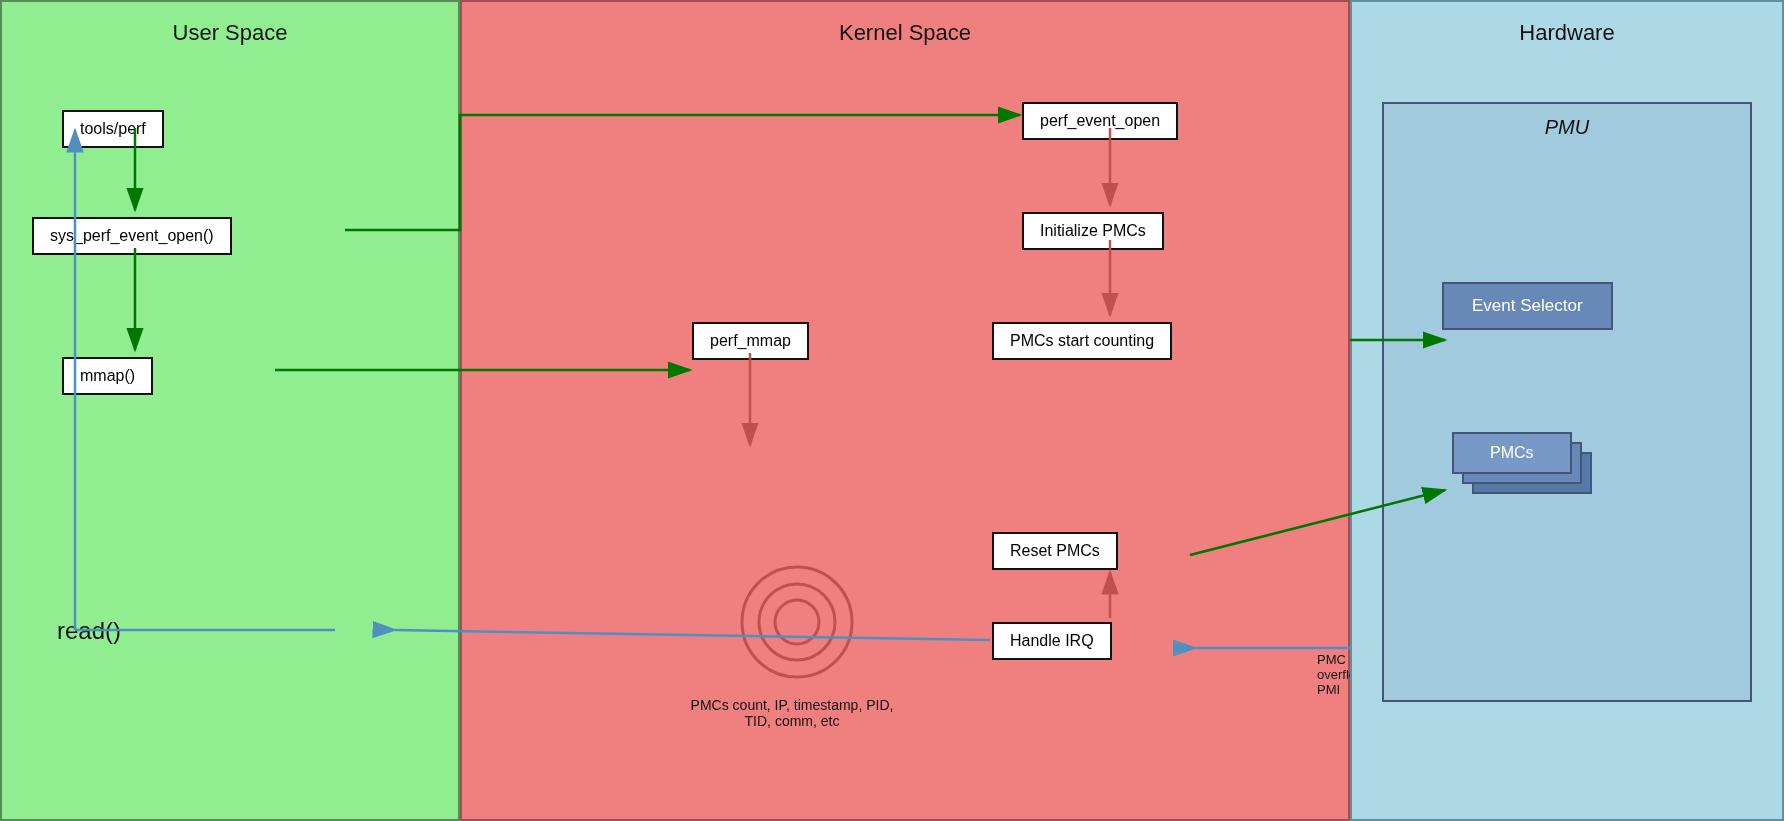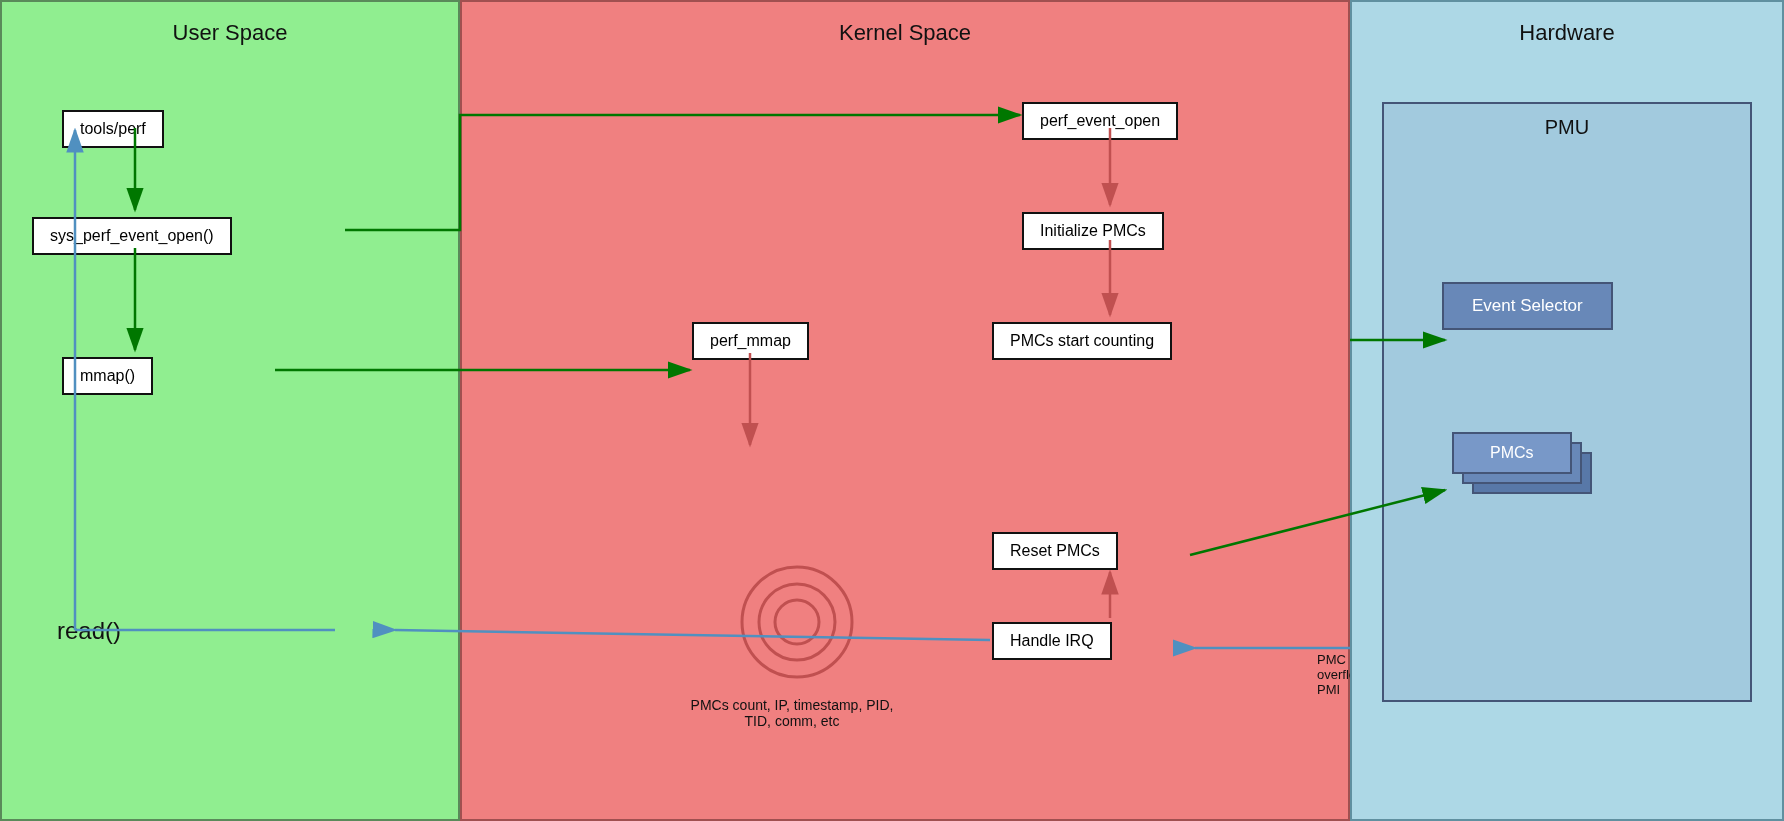--- a/index.html
+++ b/index.html
@@ -176,21 +176,21 @@
     <div class="label-pmc-overflow">
       <div>PMC overflow</div>
       <div>PMI</div>
     </div>
   </div>
 
   <div class="zone zone-hardware">
     <div class="zone-title">Hardware</div>
 
     <div style="position:absolute; left:30px; top:100px; width:370px; height:600px; border:2px solid #445577; background:rgba(100,130,180,0.15);">
-      <div style="text-align:center; font-size:20px; padding:12px 0; color:#111;">PMU</div>
+      <div style="text-align:center; font-size:20px; padding:12px 0; color:#111;font-style:italic;">PMU</div>
     </div>
 
     <div style="position:absolute; left:90px; top:280px; background:#6888b8; color:#fff; border:2px solid #445577; padding:12px 28px; font-size:17px;">
       <span>Event Selector</span>
     </div>
 
     <div style="position:absolute; left:120px; top:450px; background:#5878a8; color:#fff; border:2px solid #445577; padding:10px 36px; font-size:16px;">
       <span>PMCs</span>
     </div>
     <div style="position:absolute; left:110px; top:440px; background:#6888b8; color:#fff; border:2px solid #445577; padding:10px 36px; font-size:16px;">

